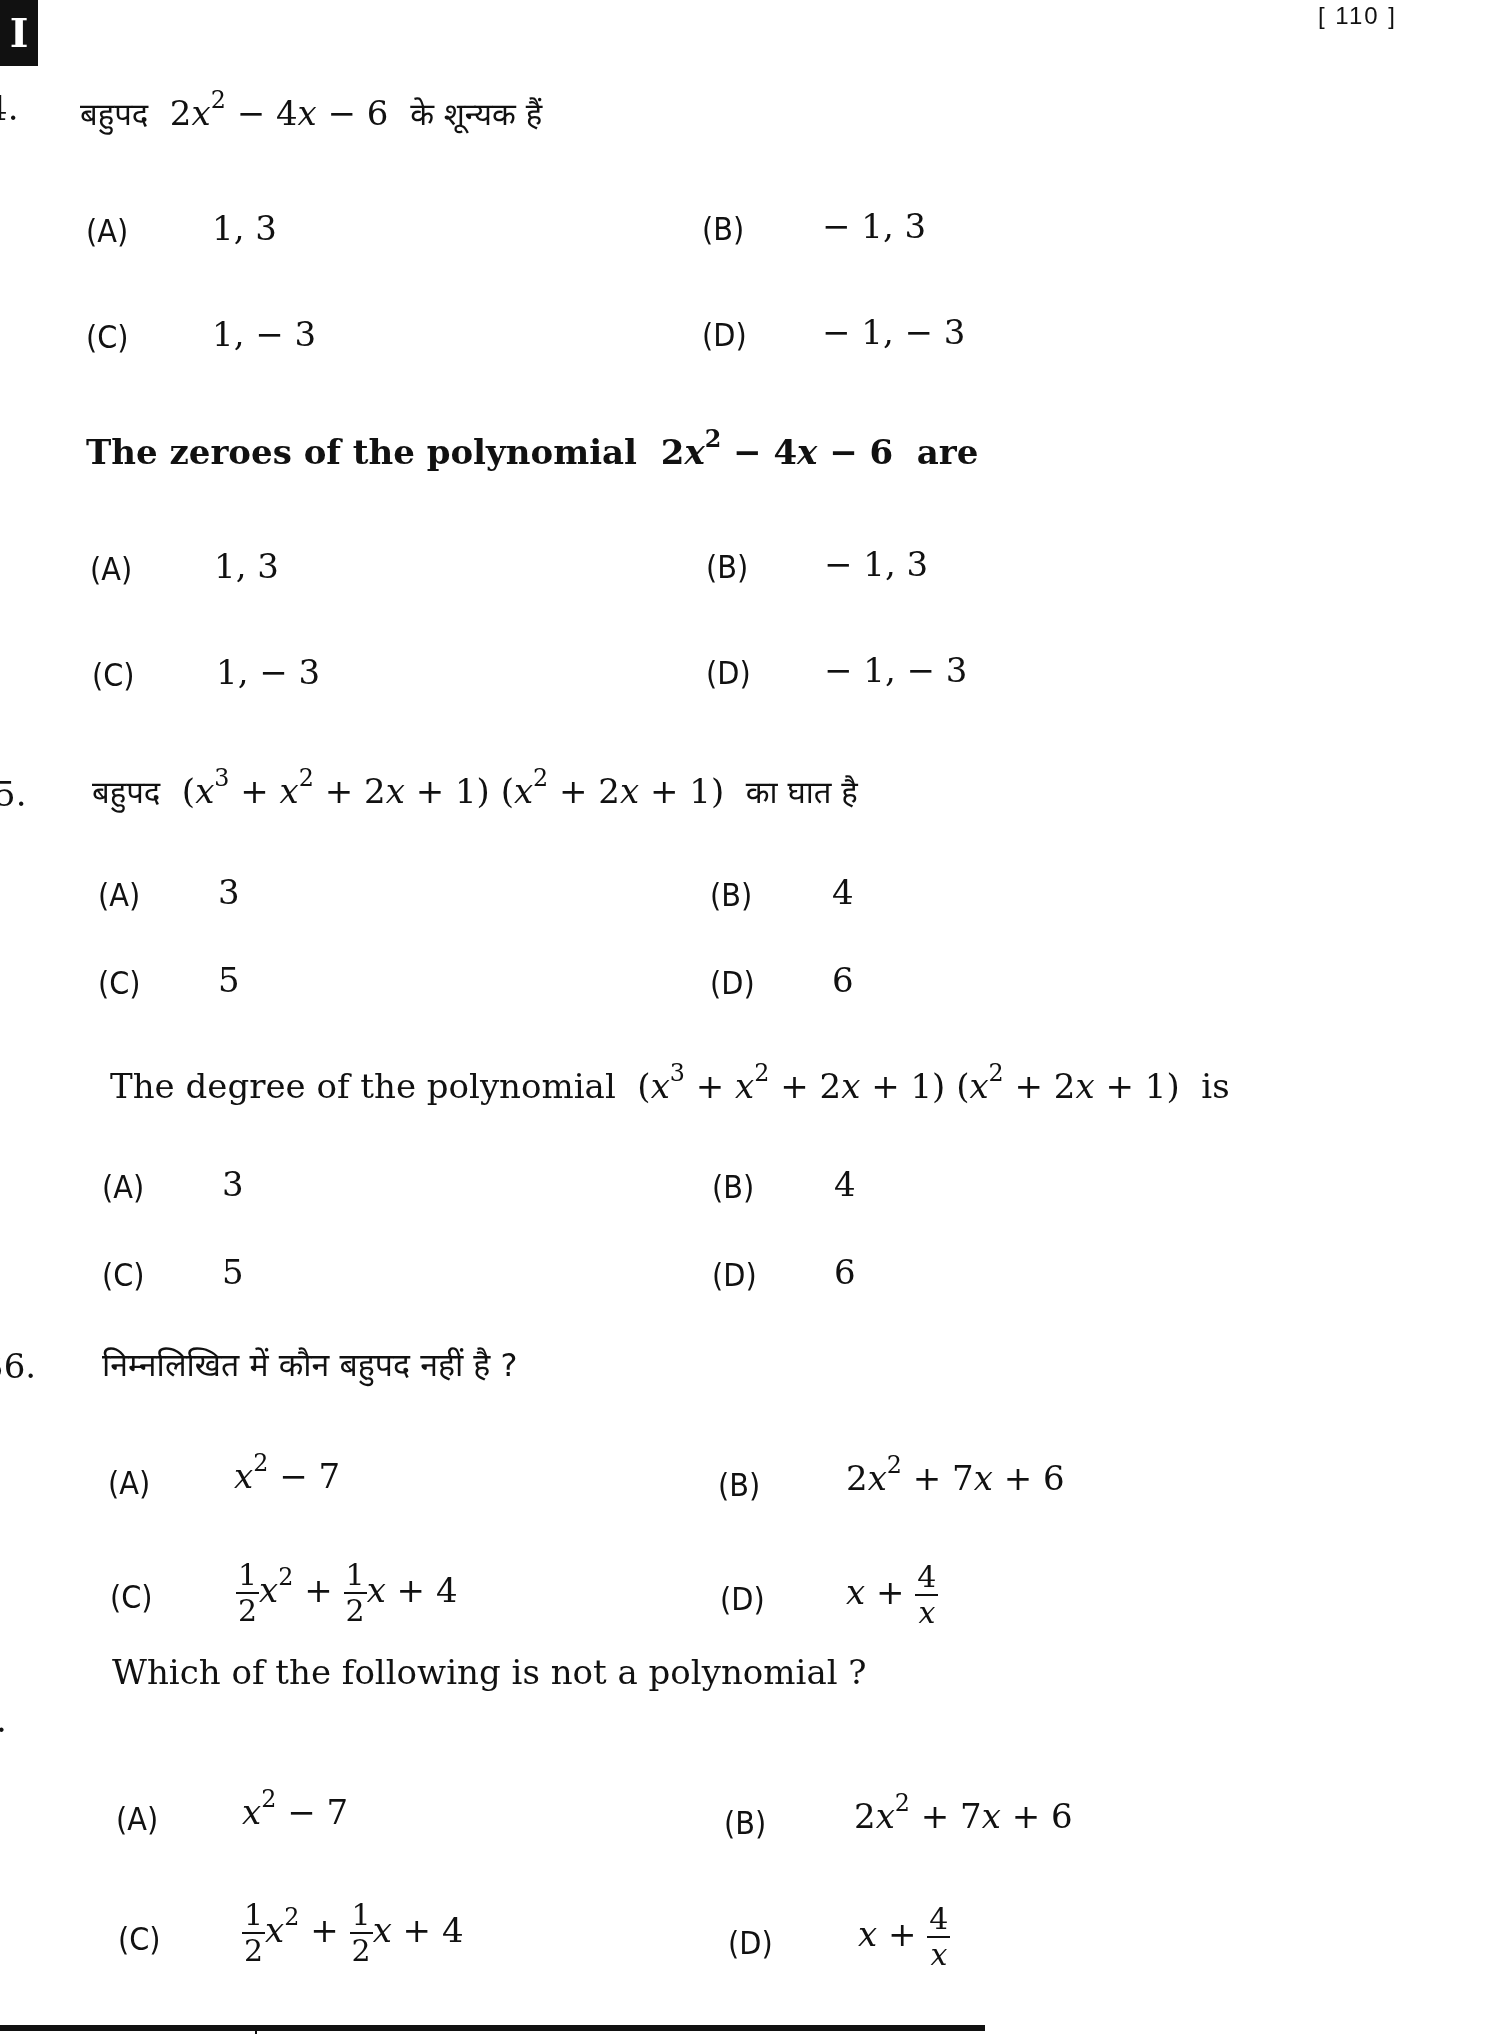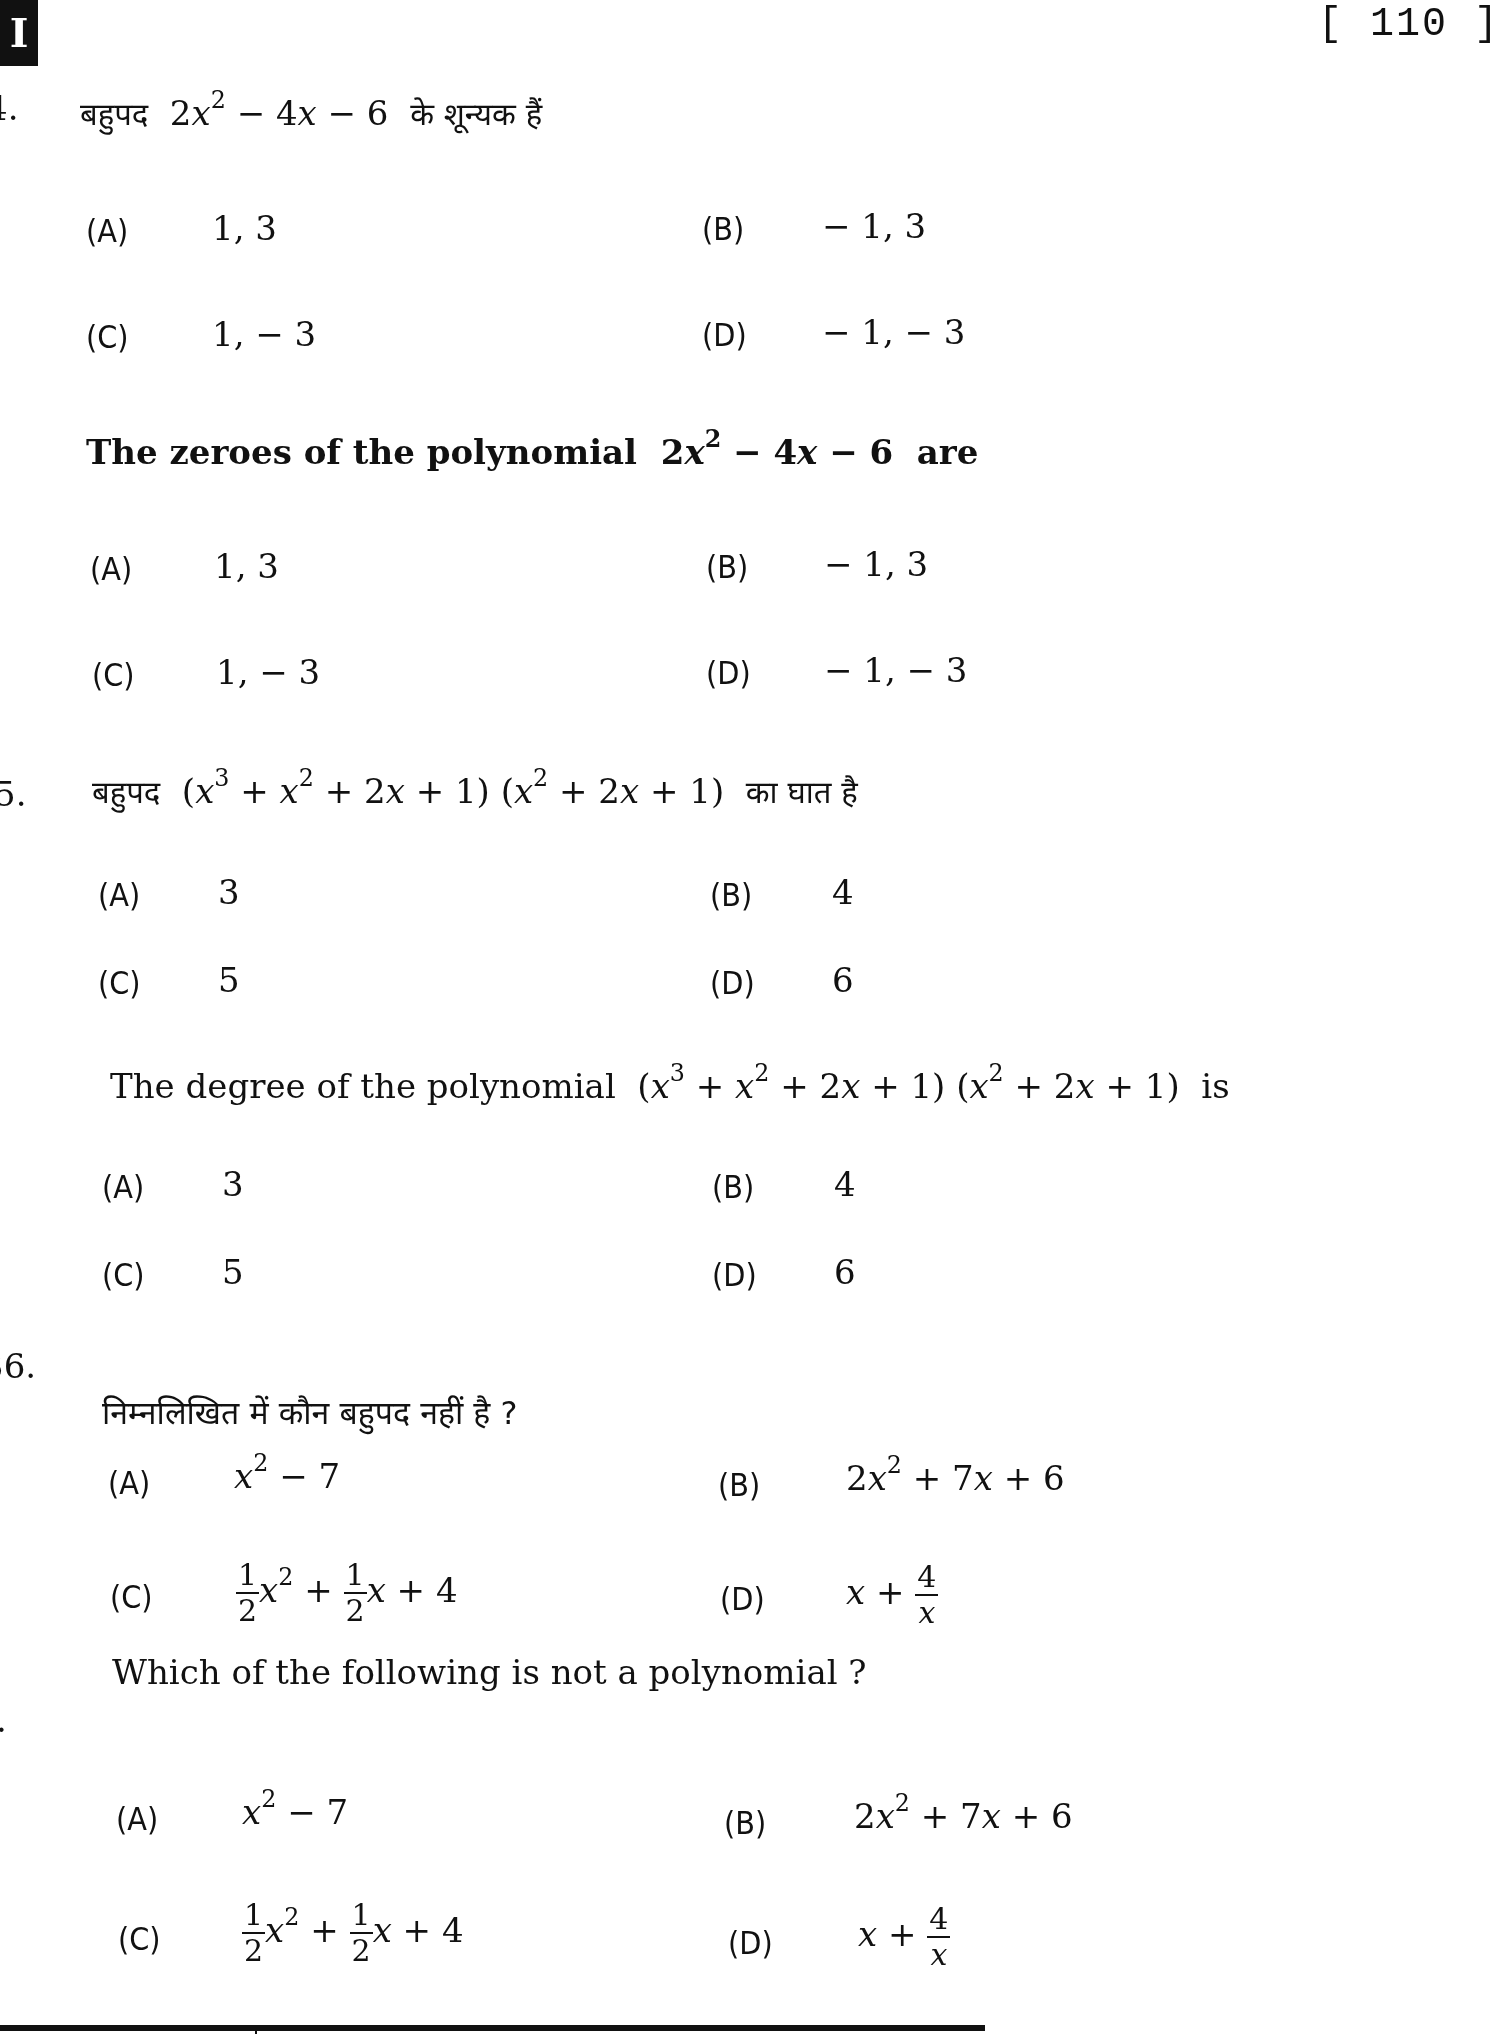--- a/index.html
+++ b/index.html
@@ -20,36 +20,36 @@
       color: #fff;
       font-family: "DejaVu Serif", serif;
       font-weight: bold;
       font-size: 40px;
       line-height: 66px;
       text-align: center;
     }
     .page-number {
       position: absolute;
       left: 1318px; top: 2px;
-      font-size: 40px;
+      font-size: 24px;
       letter-spacing: 2px;
-      font-family: Liberation Mono, monospace;
+      font-family: Liberation Sans, sans-serif;
     }
     .qnum {
       position: absolute;
       font-size: 34px;
       font-family: "DejaVu Serif", serif;
     }
     .qtext {
       position: absolute;
       font-size: 34px;
       white-space: nowrap;
       font-family: "DejaVu Serif", serif;
     }
-    .qtext.hi { font-family: "DejaVu Sans", sans-serif; font-size: 32px; margin-top: 48px; }
+    .qtext.hi { font-family: "DejaVu Sans", sans-serif; font-size: 32px; }
     .opt-label {
       position: absolute;
       font-size: 32px;
       font-family: "DejaVu Sans Condensed", "DejaVu Sans", sans-serif;
     }
     .opt-value {
       position: absolute;
       font-size: 34px;
       white-space: nowrap;
       font-family: "DejaVu Serif", serif;

